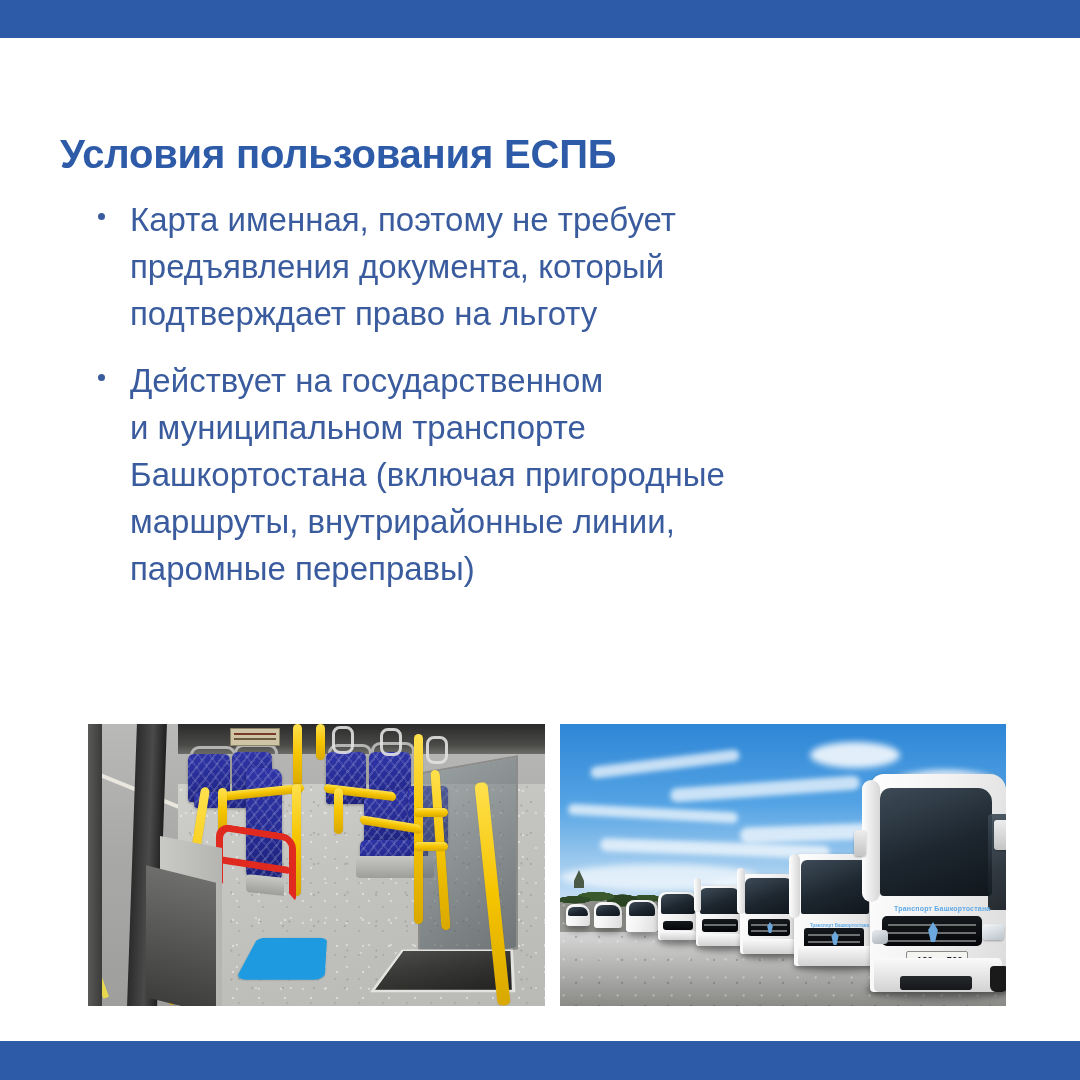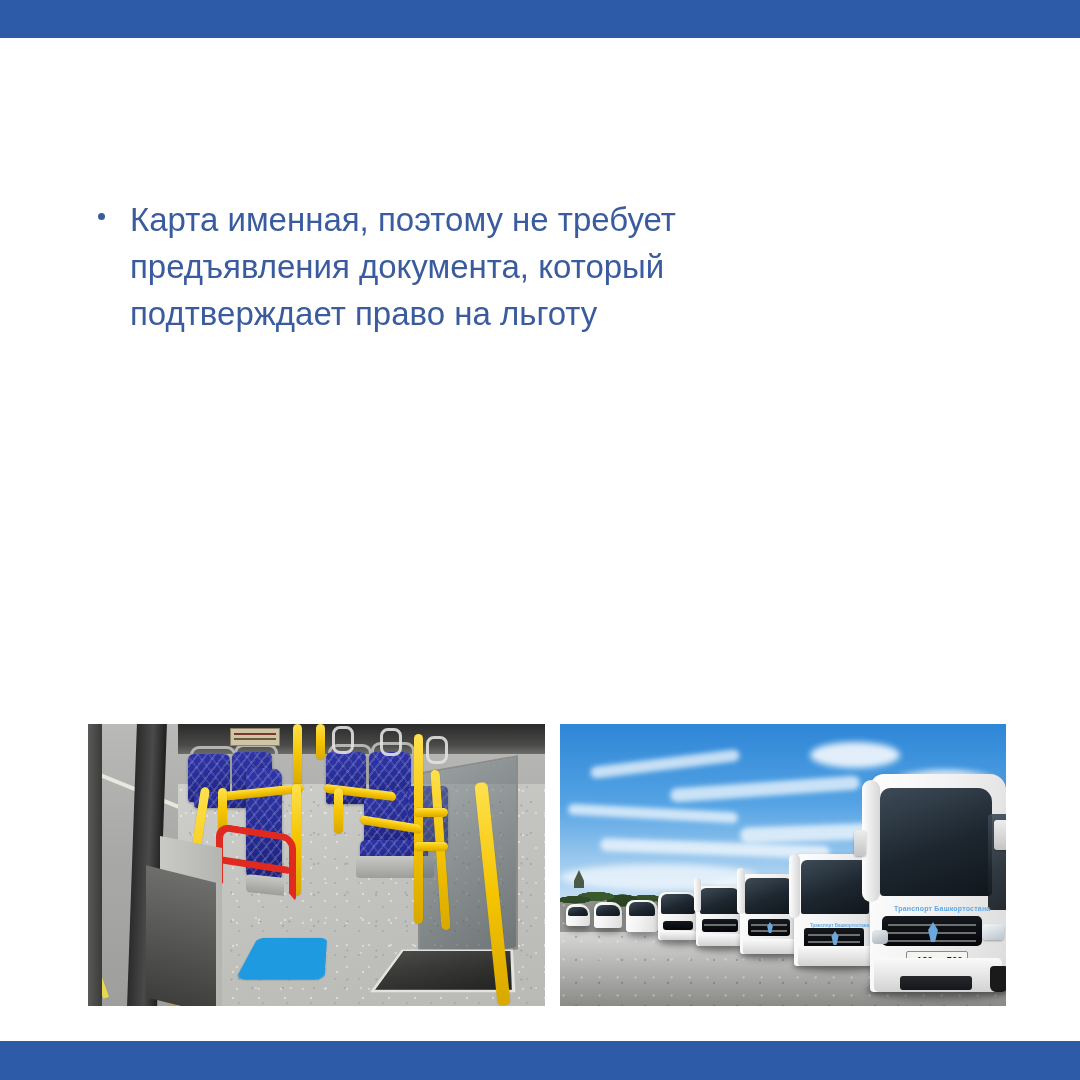--- a/index.html
+++ b/index.html
@@ -391,30 +391,39 @@
   }
 </style>
 </head>
 <body>
 
 <div class="slide">
 
   <div class="band band-top"></div>
   <div class="band band-bottom"></div>
 
+  <h1 class="title">Условия пользования ЕСПБ</h1>
 
   <div class="bullets">
 
     <div class="bullet-item">
       <div class="bullet-dot"><span></span></div>
       <div class="bullet-text">Карта именная, поэтому не требует
 предъявления документа, который
 подтверждает право на льготу</div>
     </div>
 
+    <div class="bullet-item">
+      <div class="bullet-dot"><span></span></div>
+      <div class="bullet-text">Действует на государственном
+и муниципальном транспорте
+Башкортостана (включая пригородные
+маршруты, внутрирайонные линии,
+паромные переправы)</div>
+    </div>
 
 
   </div>
 
   <div class="photos">
 
     <div class="photo photo-left">
       <div class="bi-root">
         <div class="bi-outside"></div>
         <div class="bi-outline-mark" style="left:-10px;top:40px;width:140px;height:4px;transform:rotate(22deg);"></div>

